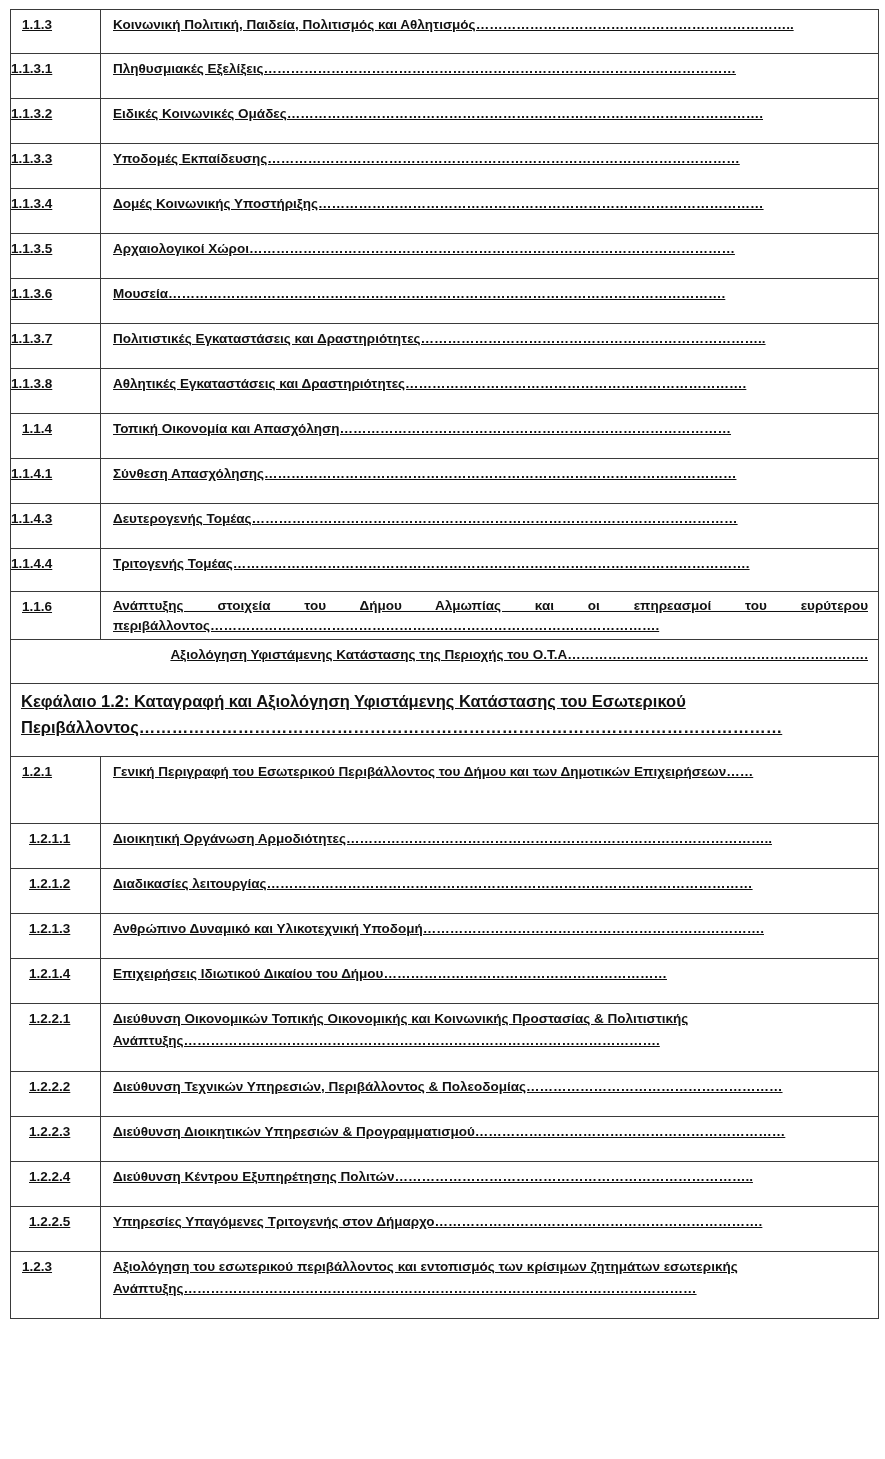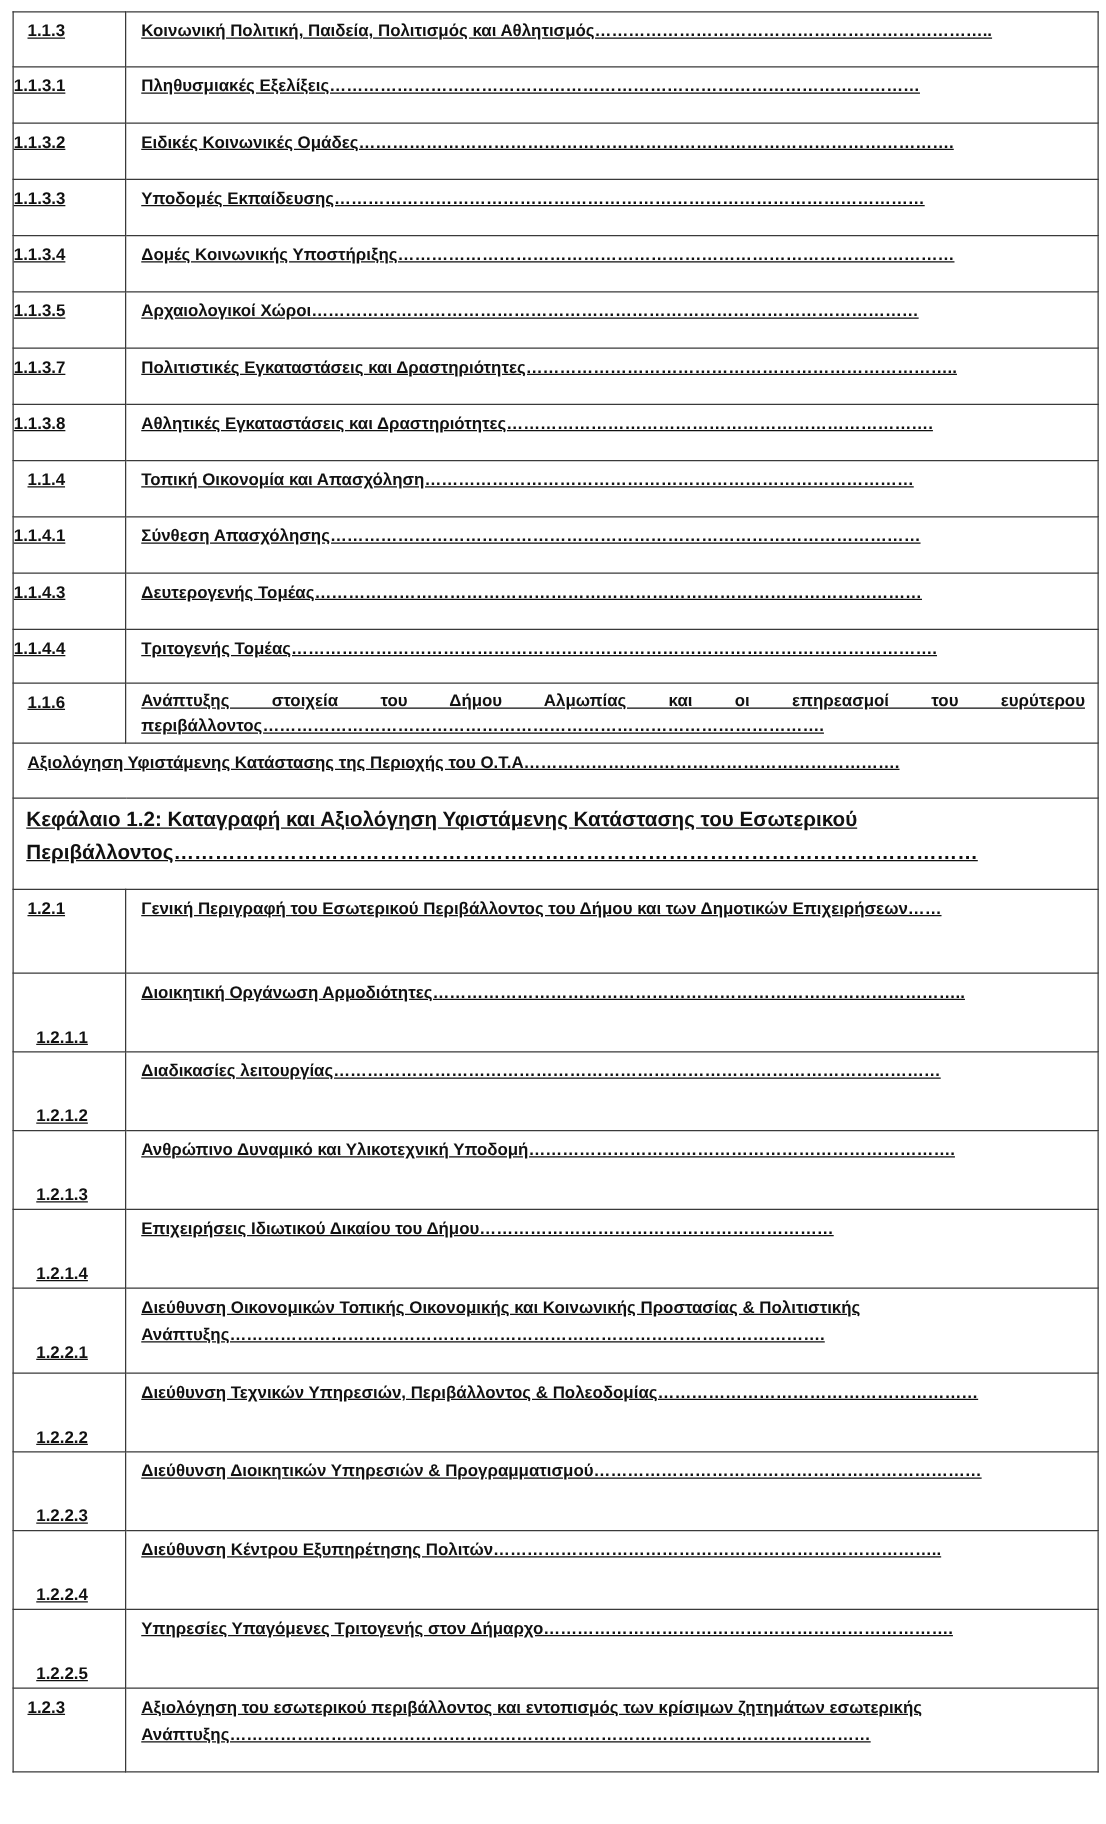--- a/index.html
+++ b/index.html
@@ -6,24 +6,24 @@
   body { width: 885px; height: 1459px; position: relative; overflow: hidden;
          font-family: "Liberation Sans", "DejaVu Sans", sans-serif; color: #111111; }
   table.toc { position: absolute; left: 10px; top: 9px; width: 869px;
               border-collapse: collapse; table-layout: fixed; text-decoration: underline; }
   table.toc td { border: 1.5px solid #3a3a3a; vertical-align: top; padding: 0;
                  font-size: 13.5px; font-weight: bold; line-height: 22px; }
   td.num { width: 90px; box-sizing: border-box; }
   td.num span { display: block; padding-top: 4px; }
   td.num.lvl3 span { padding-left: 11px; }
   td.num.lvl4 span { text-align: left; padding-right: 8px; }
-  td.num.lvl4c span { padding-left: 18px; margin-top: 36px; }
+  td.num.lvl4c span { padding-left: 18px; }
   td.title { padding: 4px 10px 0 12px !important; }
   td.title.justify { text-align: justify; text-align-last: left; }
-  td.span-row { padding: 4px 10px 0 11px !important; }
+  td.span-row { padding: 4px 10px 0 11px !important; text-align: right; }
   td.chapter { font-size: 16.5px !important; line-height: 26px !important; padding: 4px 10px 0 10px !important; }
   .w6 td { font-weight: 600; }
 </style>
 </head>
 <body>
 
 <table class="toc">
   <tbody>
     <tr style="height:44px">
       <td class="num lvl3">
@@ -53,20 +53,26 @@
       <td class="num lvl4">
           <span>1.1.3.4</span>
         </td>
       <td class="title">Δομές Κοινωνικής Υποστήριξης………………………………………………………………………………………</td>
     </tr>
     <tr style="height:45px">
       <td class="num lvl4">
           <span>1.1.3.5</span>
         </td>
       <td class="title">Αρχαιολογικοί Χώροι………………………………………………………………………………………………</td>
+    </tr>
+    <tr style="height:45px">
+      <td class="num lvl4">
+          <span>1.1.3.6</span>
+        </td>
+      <td class="title">Μουσεία…………………………………………………………………………………………………………….</td>
     </tr>
     <tr style="height:45px">
       <td class="num lvl4">
           <span>1.1.3.7</span>
         </td>
       <td class="title">Πολιτιστικές Εγκαταστάσεις και Δραστηριότητες…………………………………………………………………..</td>
     </tr>
     <tr style="height:45px">
       <td class="num lvl4">
           <span>1.1.3.8</span>

